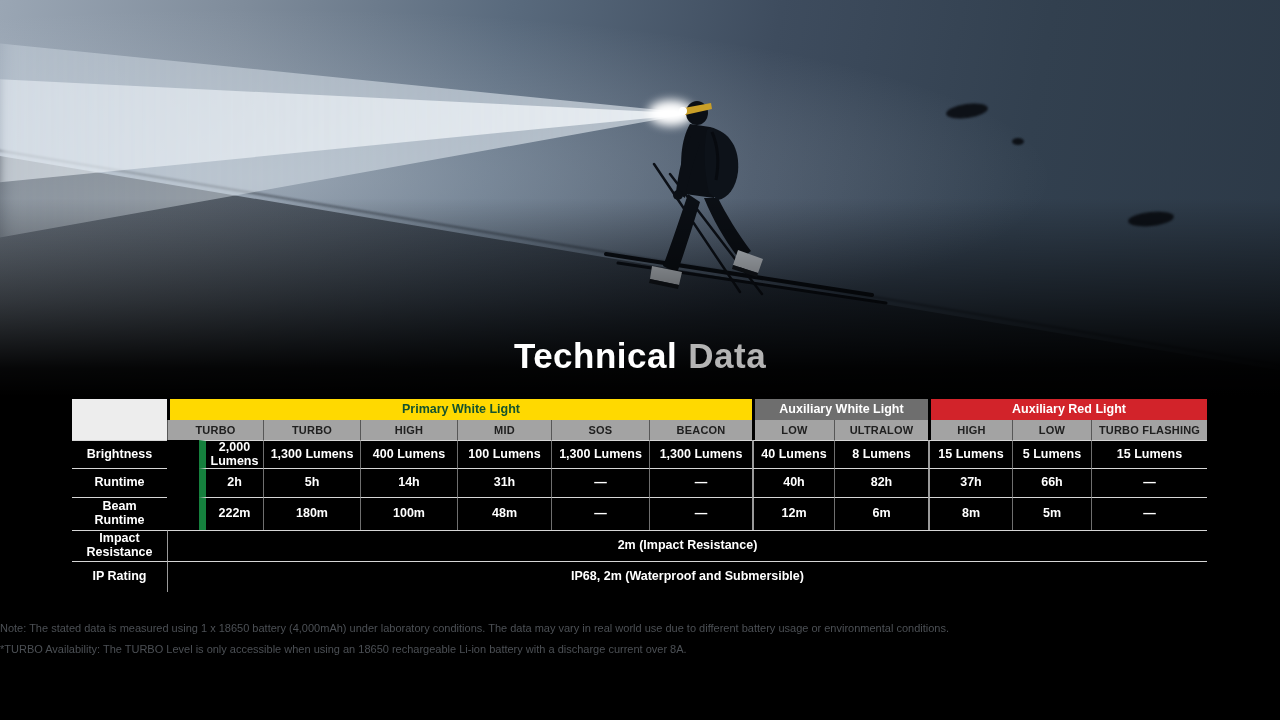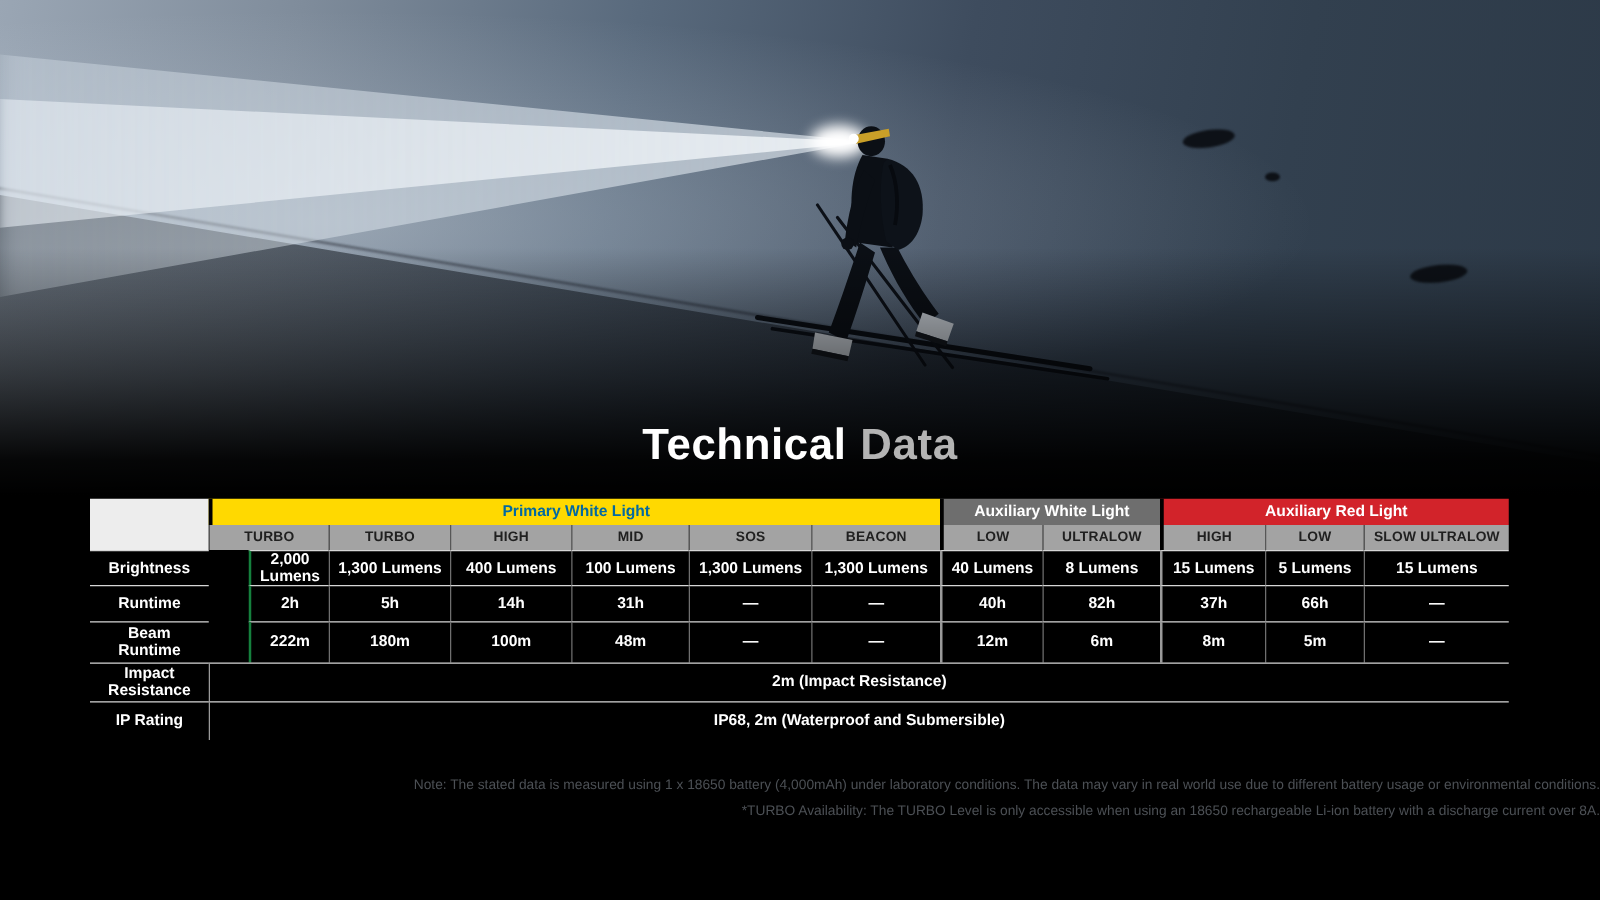--- a/index.html
+++ b/index.html
@@ -50,27 +50,27 @@
   .cell{display:flex;align-items:center;justify-content:center;text-align:center;
     box-sizing:border-box;line-height:1.1;}
   .corner-cell{grid-row:1 / 3;grid-column:1;background:#ededed;}
   .group-cell{font-size:12.5px;font-weight:700;border-left:3px solid #000;}
   .mode-cell{background:#a3a3a3;color:#202020;font-size:11px;font-weight:700;
     border-left:1px solid #575757;letter-spacing:0.2px;}
   .mode-cell.gboundary{border-left:3px solid #000;}
   .label-cell{color:#fff;font-size:12.5px;font-weight:700;border-top:1px solid #d6d6d6;padding:0 8px;}
   .value-cell{color:#fff;font-size:12.5px;font-weight:700;
     border-top:1px solid #d6d6d6;border-left:1px solid #6f6f6f;}
-  .value-cell.firstcol{border-left:2px solid #15803d;margin-left:32px;}
+  .value-cell.firstcol{border-left:7px solid #15803d;margin-left:32px;}
   .value-cell.gboundary{border-left:2px solid #9a9a9a;}
   .merged-cell{color:#fff;font-size:12.5px;font-weight:700;
     border-top:1px solid #d6d6d6;border-left:1px solid #9a9a9a;}
 
   
-  .notes{position:absolute;left:0;top:618px;width:1280px;text-align:right;
+  .notes{position:absolute;left:0;top:618px;width:1280px;text-align:left;
     color:#4c5055;font-size:11px;line-height:21px;}
 </style>
 </head>
 <body>
 
 <div class="stage">
 
   <div class="hero">
     <div class="hero-base"></div>
     <div class="hero-glow"></div>
@@ -116,34 +116,34 @@
 
     <div class="hero-fade"></div>
   </div>
 
   <div class="title">
     <span class="part1">Technical</span><span class="part2">Data</span>
   </div>
 
   <div class="spec-table">
     <div class="cell corner-cell"></div>
-  <div class="cell group-cell" style="grid-area: 1 / 2 / auto / span 6; background: rgb(255, 217, 0); color: #0369a1;">Primary White Light</div>
+  <div class="cell group-cell" style="grid-area: 1 / 2 / auto / span 6; background: rgb(255, 217, 0); color: #14532d;">Primary White Light</div>
       <div class="cell group-cell" style="grid-area: 1 / 8 / auto / span 2; background: rgb(110, 110, 110); color: rgb(255, 255, 255);">Auxiliary White Light</div>
       <div class="cell group-cell" style="grid-area: 1 / 10 / auto / span 3; background: rgb(210, 35, 42); color: rgb(255, 255, 255);">Auxiliary Red Light</div>
       <div class="cell mode-cell" style="grid-area: 2 / 2;">TURBO</div>
       <div class="cell mode-cell" style="grid-area: 2 / 3;">TURBO</div>
       <div class="cell mode-cell" style="grid-area: 2 / 4;">HIGH</div>
       <div class="cell mode-cell" style="grid-area: 2 / 5;">MID</div>
       <div class="cell mode-cell" style="grid-area: 2 / 6;">SOS</div>
       <div class="cell mode-cell" style="grid-area: 2 / 7;">BEACON</div>
       <div class="cell mode-cell gboundary" style="grid-area: 2 / 8;">LOW</div>
       <div class="cell mode-cell" style="grid-area: 2 / 9;">ULTRALOW</div>
       <div class="cell mode-cell gboundary" style="grid-area: 2 / 10;">HIGH</div>
       <div class="cell mode-cell" style="grid-area: 2 / 11;">LOW</div>
-      <div class="cell mode-cell" style="grid-area: 2 / 12;">SLOW ULTRALOW</div>
+      <div class="cell mode-cell" style="grid-area: 2 / 12;">TURBO FLASHING</div>
       <div class="cell label-cell" style="grid-area: 3 / 1;">Brightness</div>
       <div class="cell value-cell firstcol" style="grid-area: 3 / 2;">2,000 Lumens</div>
       <div class="cell value-cell" style="grid-area: 3 / 3;">1,300 Lumens</div>
       <div class="cell value-cell" style="grid-area: 3 / 4;">400 Lumens</div>
       <div class="cell value-cell" style="grid-area: 3 / 5;">100 Lumens</div>
       <div class="cell value-cell" style="grid-area: 3 / 6;">1,300 Lumens</div>
       <div class="cell value-cell" style="grid-area: 3 / 7;">1,300 Lumens</div>
       <div class="cell value-cell gboundary" style="grid-area: 3 / 8;">40 Lumens</div>
       <div class="cell value-cell" style="grid-area: 3 / 9;">8 Lumens</div>
       <div class="cell value-cell gboundary" style="grid-area: 3 / 10;">15 Lumens</div>

